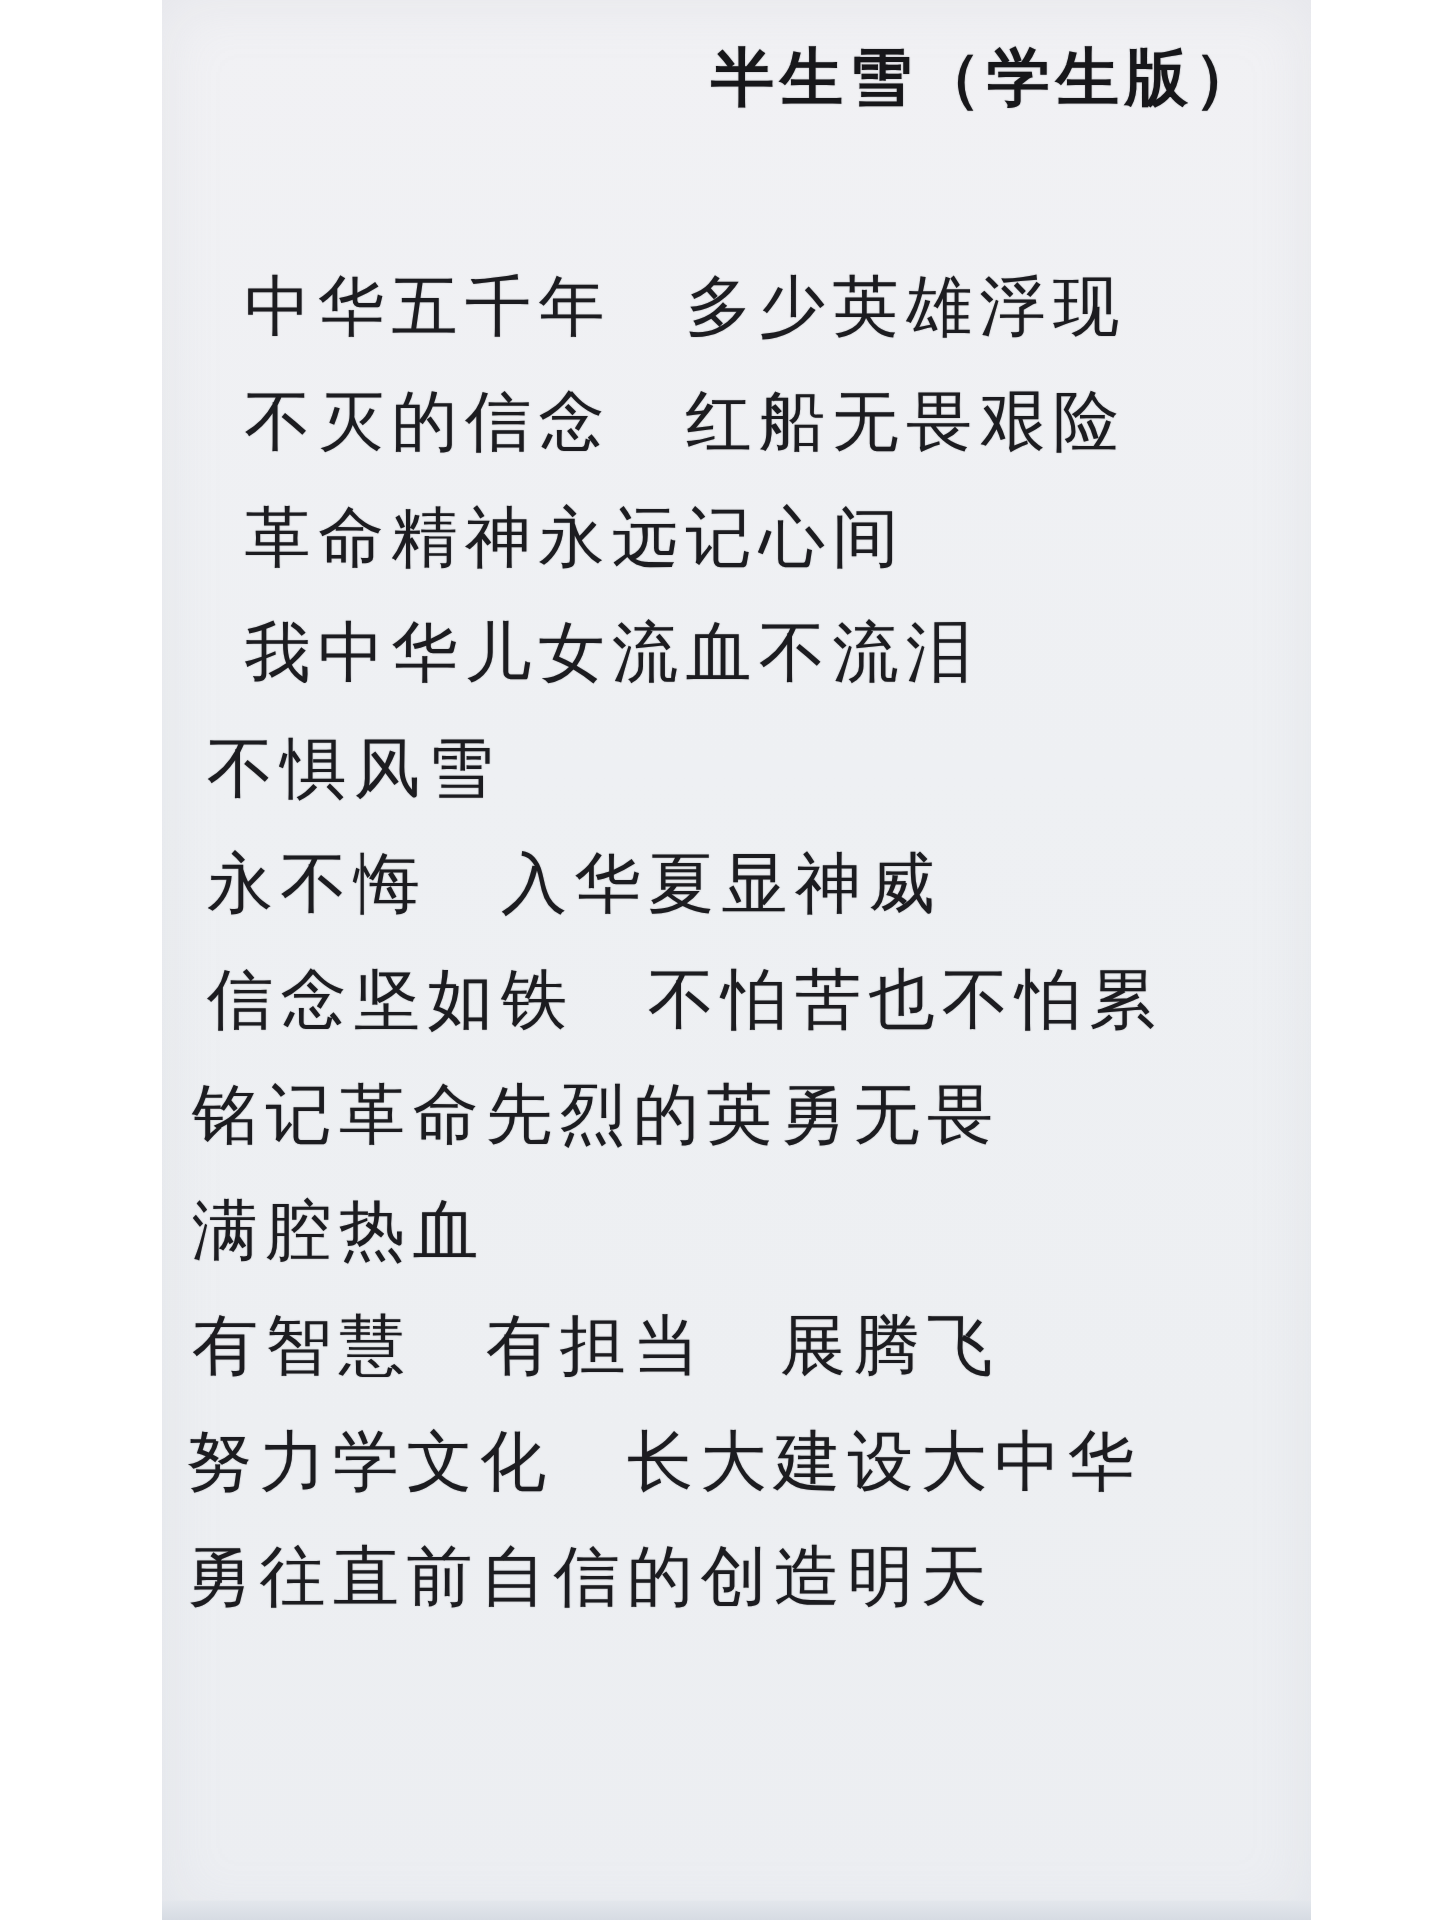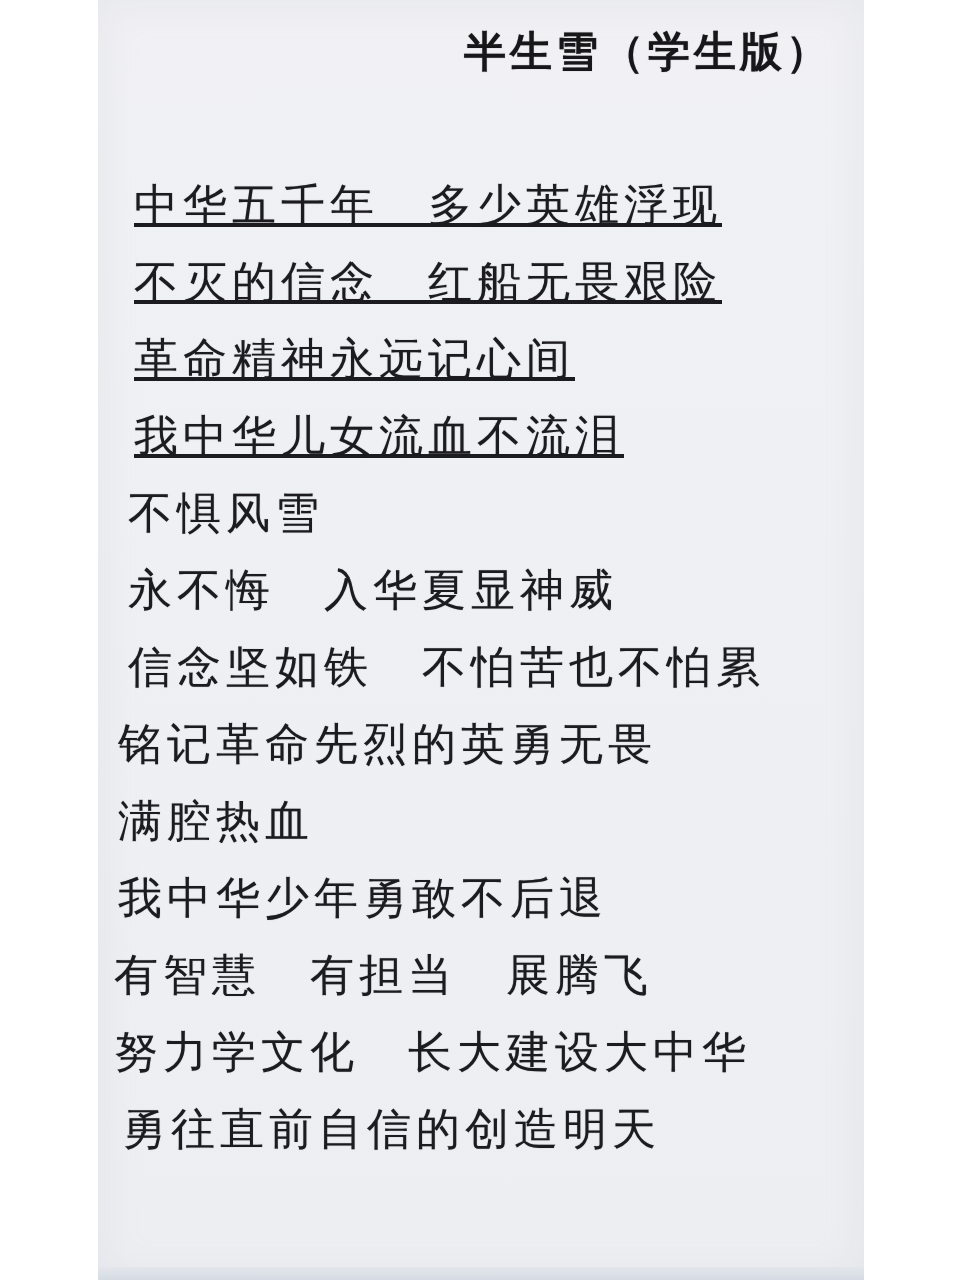--- a/index.html
+++ b/index.html
@@ -12,21 +12,21 @@
   }
   .stage {
     position: relative;
     width: 960px;
     height: 1280px;
     background: #ffffff;
   }
   
   .paper {
     position: absolute;
-    left: 98px;
+    left: 108px;
     top: 0;
     width: 766px;
     height: 1280px;
     background: linear-gradient(180deg, #f1f1f4 0%, #eef0f3 40%, #edeff2 75%, #eceef2 100%);
     box-shadow: inset 0 0 40px rgba(180,185,195,0.18);
   }
   
   .paper-bottom-edge {
     position: absolute;
     left: 0;
@@ -57,21 +57,21 @@
   .line {
     height: 77px;
     line-height: 77px;
     font-size: 44px;
     color: #1c1c20;
     letter-spacing: 5px;
     white-space: nowrap;
     text-shadow: 0 0 1px rgba(25,25,30,0.4);
   }
   
-  .line:nth-child(-n+4)              { padding-left: 36px; text-decoration: underline; }
+  .line:nth-child(-n+4)              { padding-left: 55px; }
   .line:nth-child(n+5):nth-child(-n+7)  { padding-left: 30px; }
   .line:nth-child(n+8):nth-child(-n+10) { padding-left: 20px; }
   .line:nth-child(n+11):nth-child(-n+12){ padding-left: 16px; }
   .line:nth-child(n+13)              { padding-left: 24px; }
 </style>
 </head>
 <body>
 
 <div class="stage">
   <div class="paper">
@@ -81,21 +81,20 @@
     <div class="lyrics">
       <div class="line">中华五千年　多少英雄浮现</div>
       <div class="line">不灭的信念　红船无畏艰险</div>
       <div class="line">革命精神永远记心间</div>
       <div class="line">我中华儿女流血不流泪</div>
       <div class="line">不惧风雪</div>
       <div class="line">永不悔　入华夏显神威</div>
       <div class="line">信念坚如铁　不怕苦也不怕累</div>
       <div class="line">铭记革命先烈的英勇无畏</div>
       <div class="line">满腔热血</div>
-      <div class="line">我中华少年勇敢不后退</div>
       <div class="line">有智慧　有担当　展腾飞</div>
       <div class="line">努力学文化　长大建设大中华</div>
       <div class="line">勇往直前自信的创造明天</div>
     </div>
 
     <div class="paper-bottom-edge"></div>
   </div>
 </div>
 
 </body></html>

